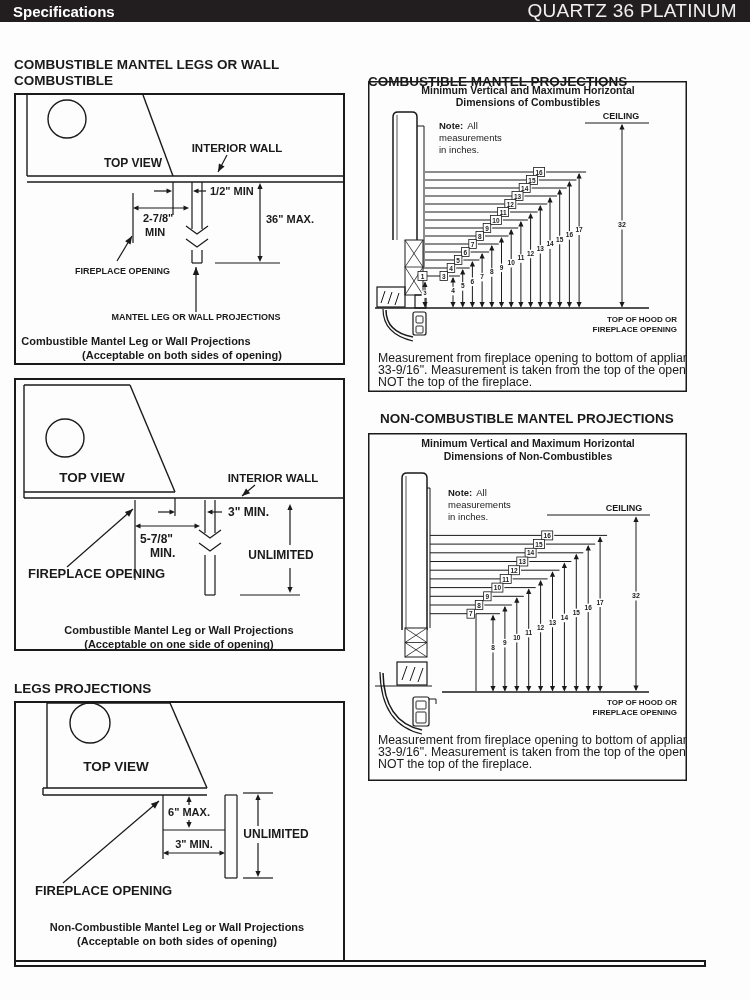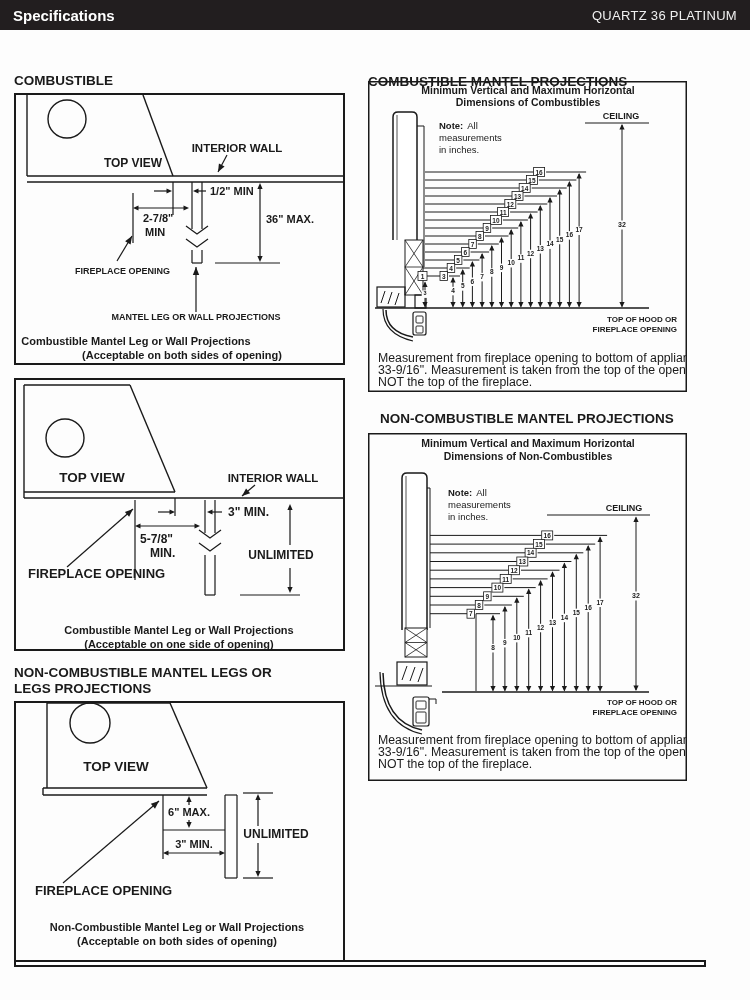--- a/index.html
+++ b/index.html
@@ -1,38 +1,38 @@
 <!DOCTYPE html>
 <html><head>
 <meta charset="utf-8">
 <style>
   html,body{margin:0;padding:0}
   body{width:750px;height:1000px;position:relative;background:#fdfdfd;
        font-family:"Liberation Sans",sans-serif;color:#1a1a1a;overflow:hidden}
-  .topbar{position:absolute;left:0;top:0;width:750px;height:30px;background:#221e1f;
+  .topbar{position:absolute;left:0;top:0;width:750px;height:22px;background:#221e1f;
           display:flex;align-items:center;justify-content:space-between;
           padding:0 13px;box-sizing:border-box}
   .topbar .t{color:#ffffff;font-weight:bold;font-size:15px}
-  .topbar .p{color:#f0f0f0;font-size:13px;letter-spacing:.3px}
+  .topbar .p{color:#f0f0f0;font-size:19px;letter-spacing:.3px}
   h2.lhead{position:absolute;margin:0;font-size:13.5px;line-height:16px;font-weight:bold}
   svg.dbox{position:absolute}
   svg text{font-family:"Liberation Sans",sans-serif;fill:#1a1a1a}
   .b{font-weight:bold}
   .footer-rule{position:absolute;left:14px;top:960px;width:692px;height:7px;
                border:2px solid #1a1a1a;background:#ffffff;box-sizing:border-box}
 </style>
 </head>
 <body>
 
 <header class="topbar">
   <span class="t">Specifications</span>
   <span class="p">QUARTZ 36 PLATINUM</span>
 </header>
 
-<h2 class="lhead" style="left:14px;top:57px"><br><span>COMBUSTIBLE</span></h2>
+<h2 class="lhead" style="left:14px;top:57px"><span>COMBUSTIBLE MANTEL LEGS OR WALL</span><br><span>COMBUSTIBLE</span></h2>
 
 <svg class="dbox" id="L1" style="left:14px;top:93px" width="331" height="272" viewBox="0 0 331 272">
   <rect x="1" y="1" width="329" height="270" fill="none" stroke="#1a1a1a" stroke-width="2"></rect>
   <g stroke="#1a1a1a" stroke-width="1.4" fill="none">
     <line x1="13" y1="2" x2="13" y2="83"></line>
     <circle cx="53" cy="26" r="19"></circle>
     <line x1="129" y1="2" x2="159" y2="83"></line>
     <line x1="13" y1="83" x2="329" y2="83"></line>
     <line x1="13" y1="89" x2="329" y2="89"></line>
   </g>
@@ -127,21 +127,21 @@
   <text class="b" font-size="11" text-anchor="middle" x="165" y="256">Combustible Mantel Leg or Wall Projections</text>
   <text class="b" font-size="11" text-anchor="middle" x="165" y="270">(Acceptable on one side of opening)</text>
   <g id="L2arrows">
       <line x1="241" y1="107" x2="228" y2="118" stroke="#1a1a1a" stroke-width="1.2"></line>
       <polygon points="0,0 -3.2,8 3.2,8" fill="#1a1a1a" transform="translate(228,118) rotate(229.7636416907262)"></polygon>
       <line x1="53" y1="189" x2="119" y2="131" stroke="#1a1a1a" stroke-width="1.2"></line>
       <polygon points="0,0 -3.2,8 3.2,8" fill="#1a1a1a" transform="translate(119,131) rotate(48.69138598645127)"></polygon>
     </g>
 </svg>
 
-<h2 class="lhead" style="left:14px;top:665px"><span>NON-COMBUSTIBLE MANTEL LEGS OR</span><br><span>LEGS PROJECTIONS</span></h2>
+<h2 class="lhead" style="left:14px;top:665px"><br><span>LEGS PROJECTIONS</span></h2>
 
 <svg class="dbox" id="L3" style="left:14px;top:701px" width="331" height="261" viewBox="0 0 331 261">
   <rect x="1" y="1" width="329" height="259" fill="none" stroke="#1a1a1a" stroke-width="2"></rect>
   <g stroke="#1a1a1a" stroke-width="1.4" fill="none">
     <line x1="33" y1="2" x2="156" y2="2"></line>
     <line x1="33" y1="2" x2="33" y2="87"></line>
     <line x1="156" y1="2" x2="193" y2="87"></line>
     <circle cx="76" cy="22" r="20"></circle>
     <line x1="29" y1="87" x2="193" y2="87"></line>
     <line x1="29" y1="94" x2="193" y2="94"></line>

